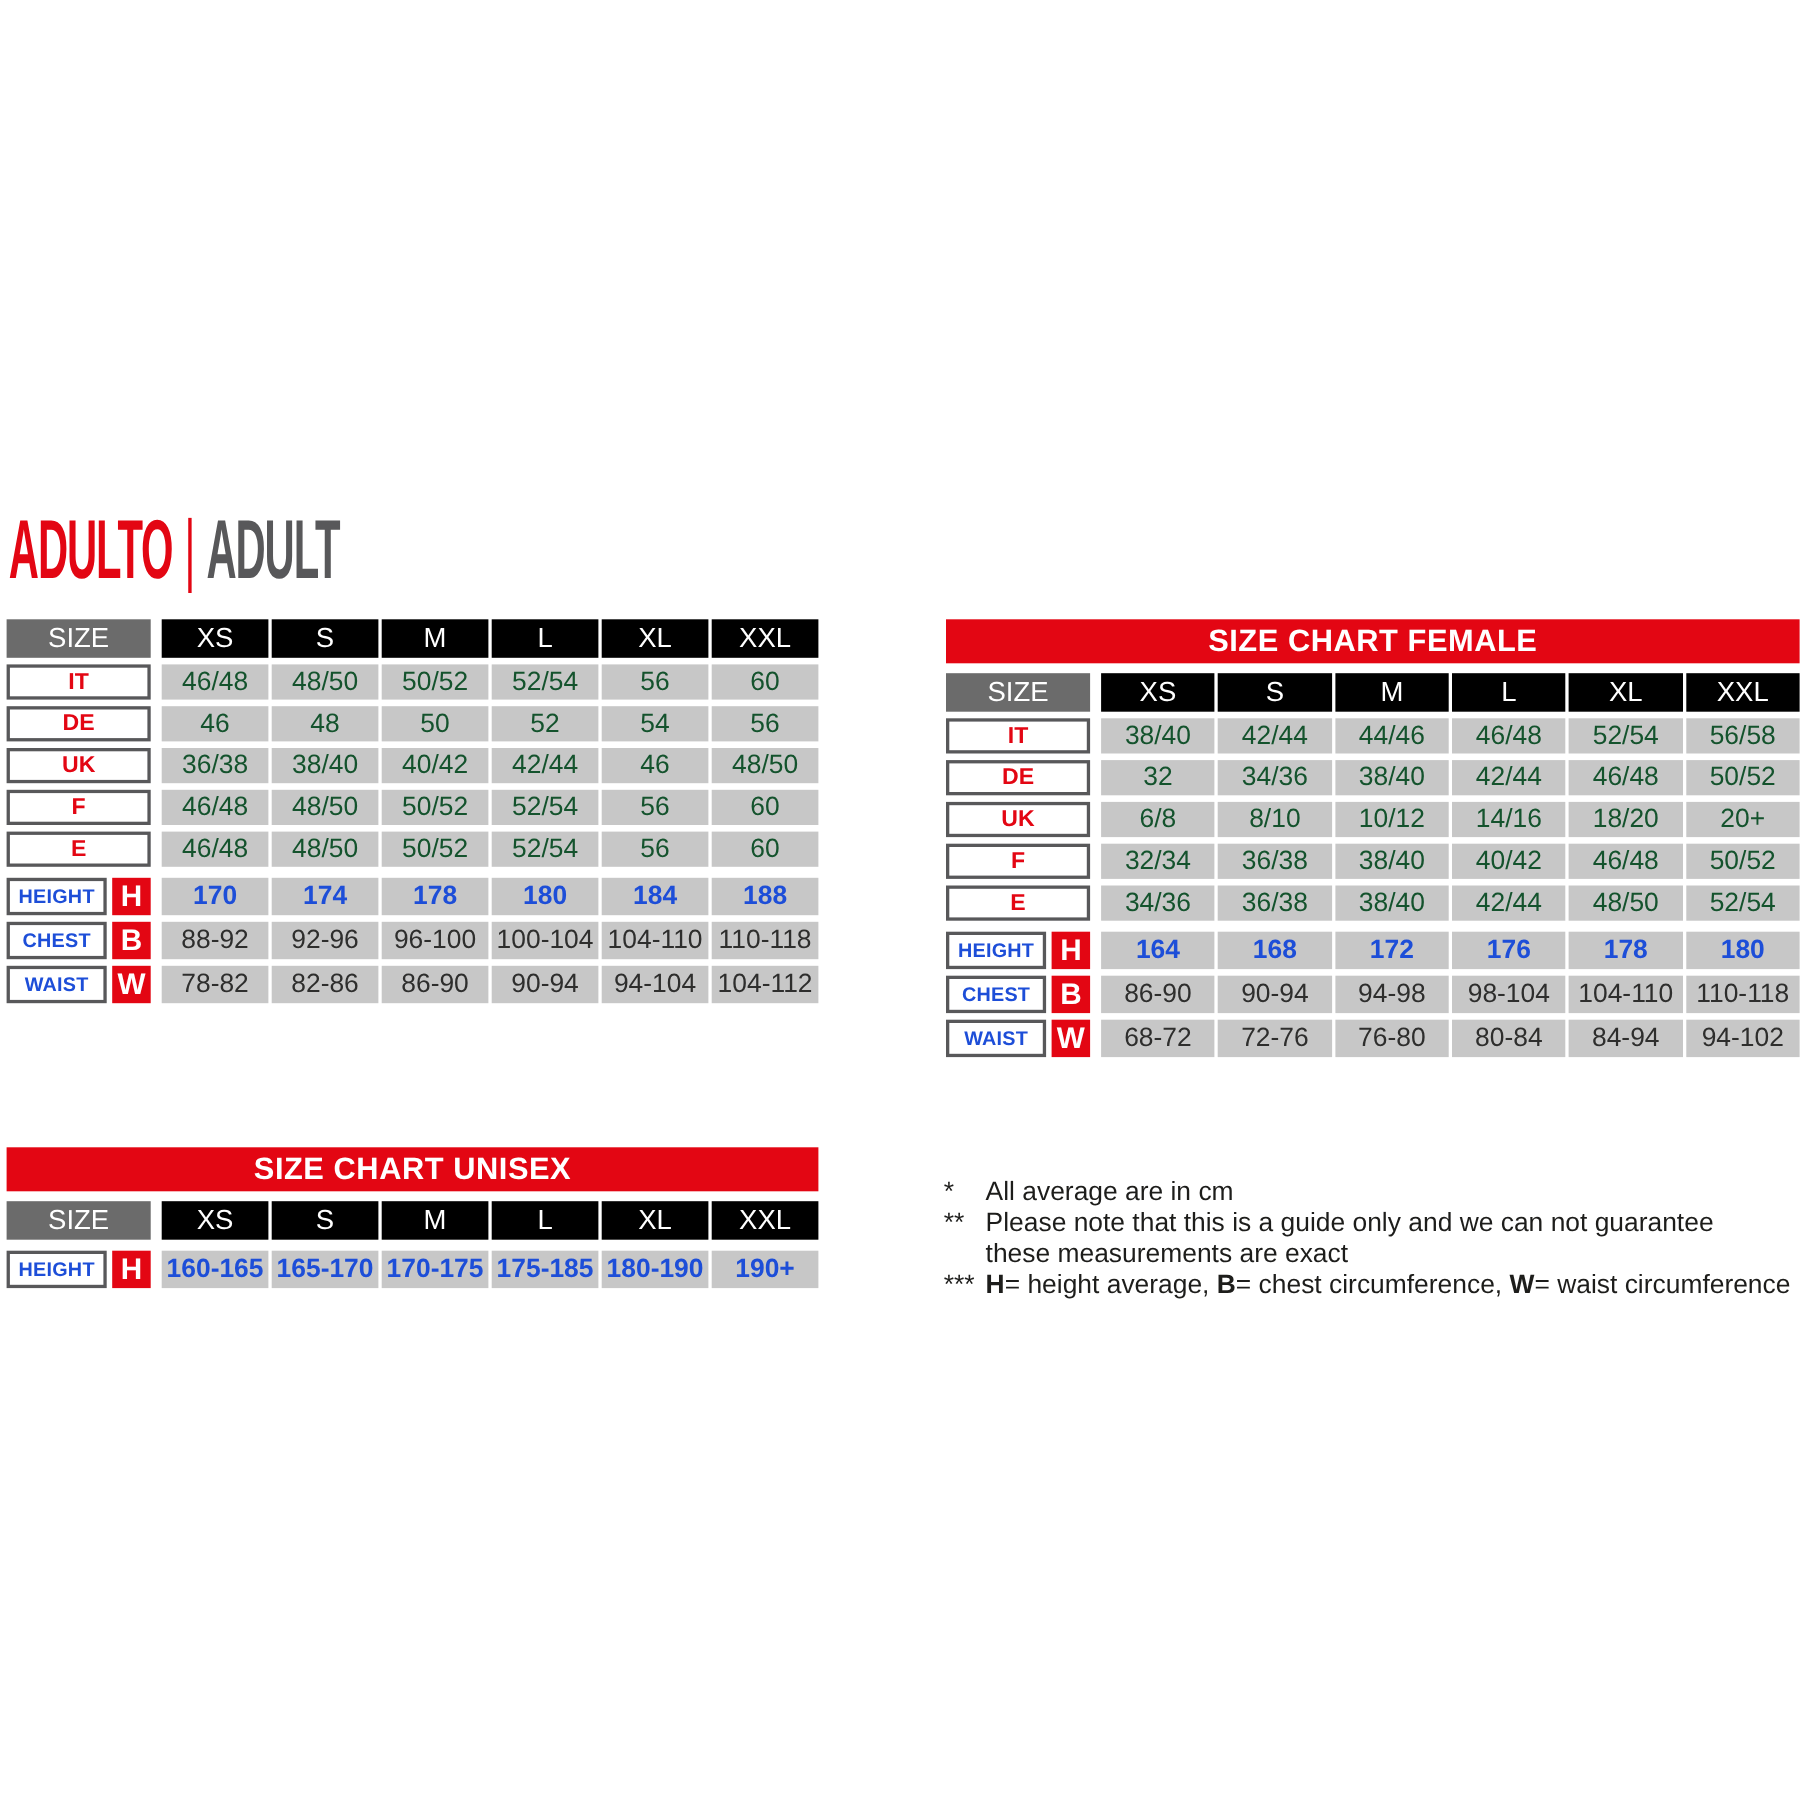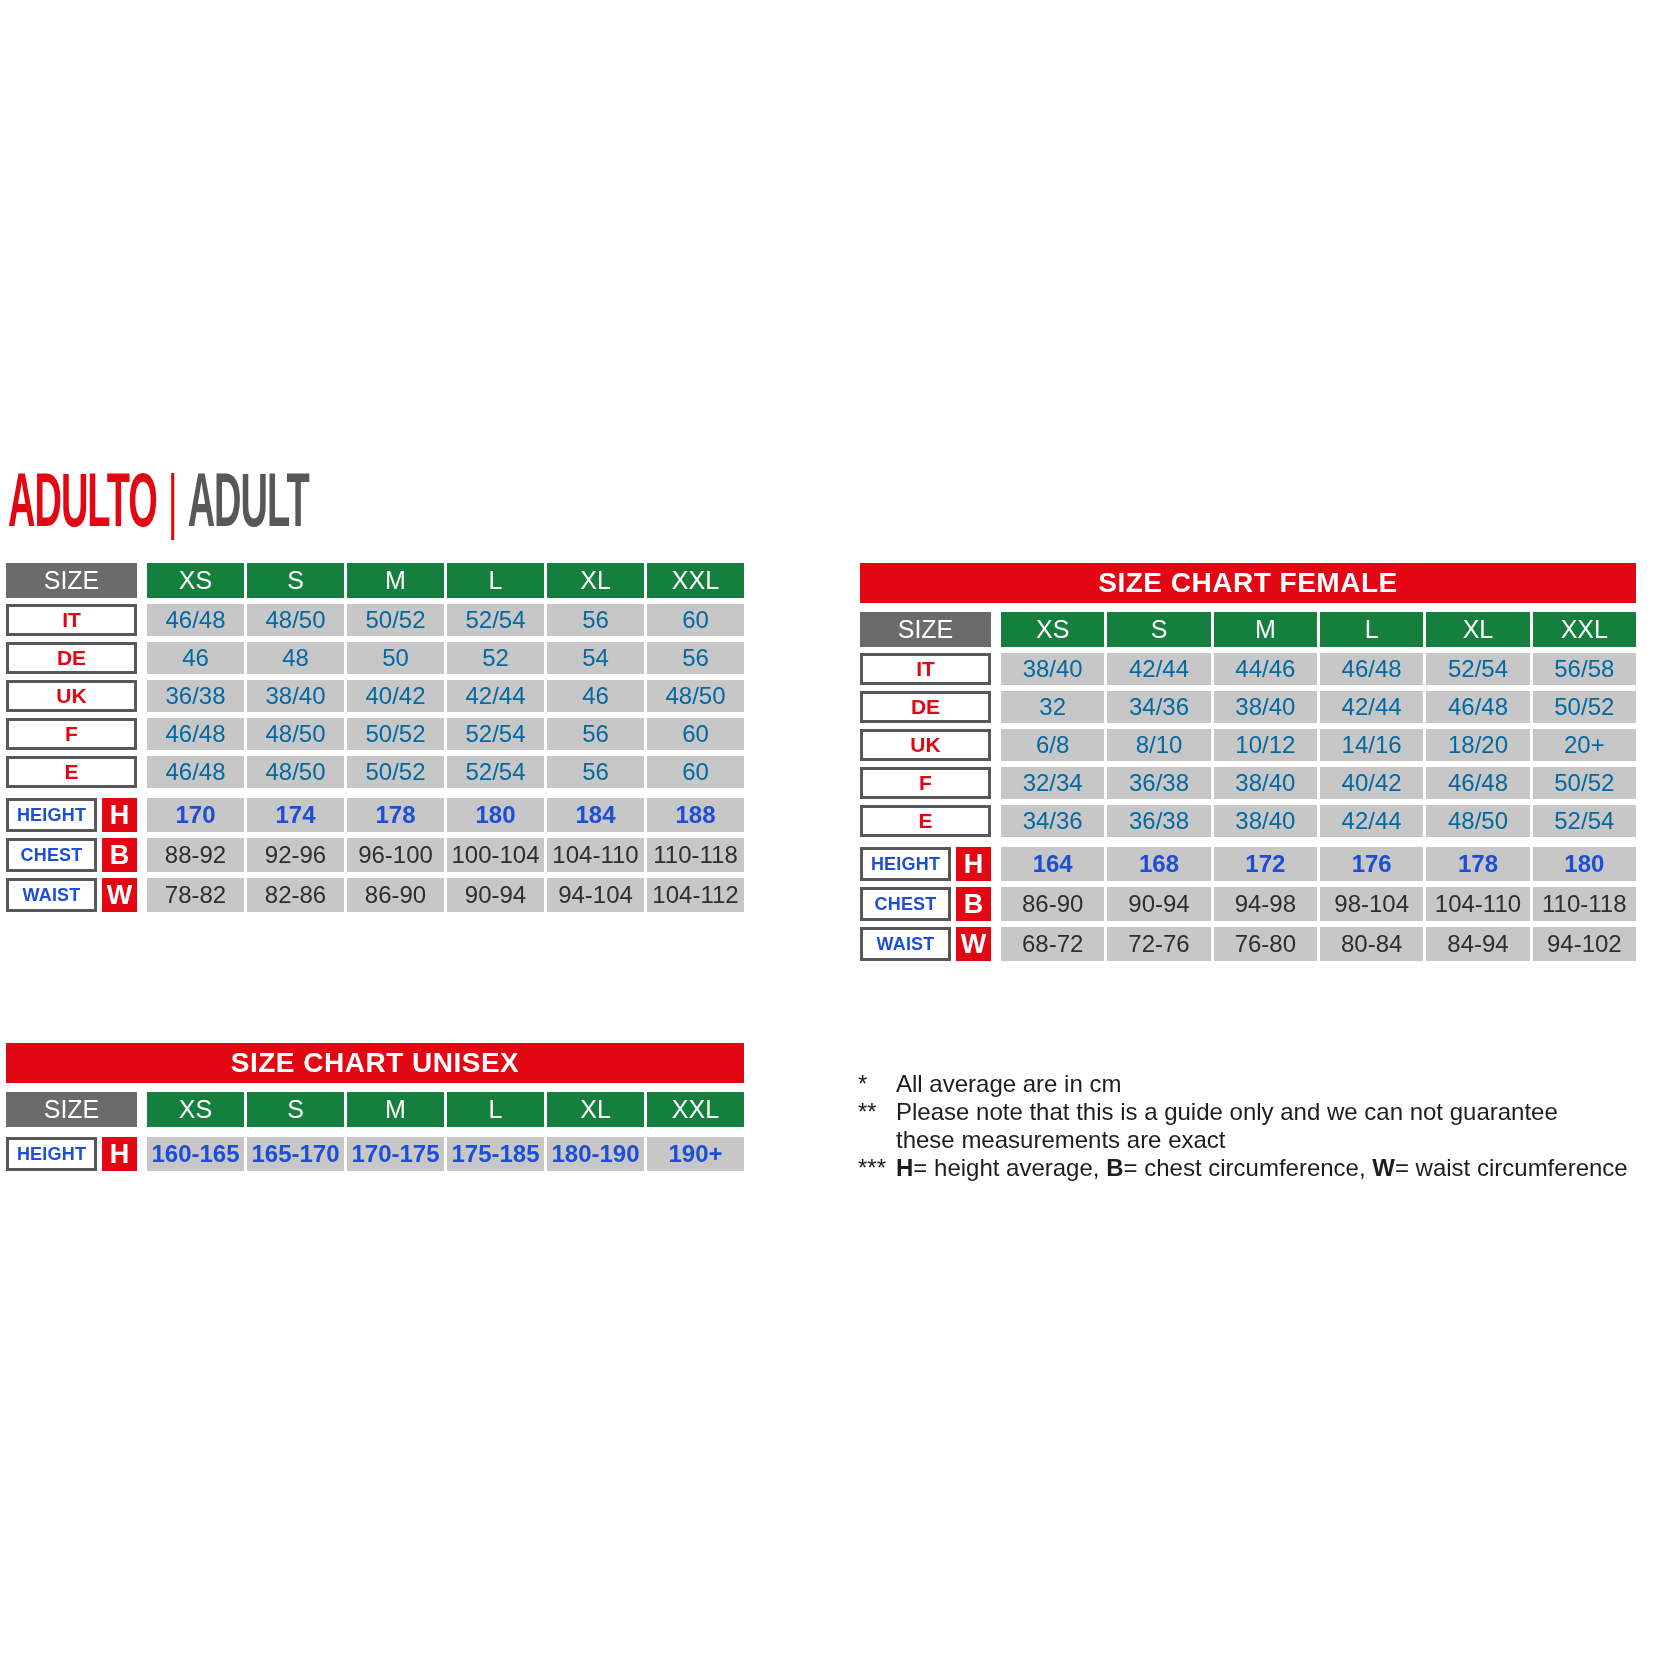--- a/index.html
+++ b/index.html
@@ -39,28 +39,28 @@
   .row { display: flex; margin-bottom: 6px; justify-content: center; }
   .label-col { width: 131px; flex: 0 0 131px; }
   .cells { display: flex; gap: 3px; margin-left: 10px; flex: 1; }
   .cell { flex: 1 1 0; display: flex; align-items: center; justify-content: center; }
 
   .head .label-col {
     background: #6b6b6b; color: #fff; height: 35px;
     display: flex; align-items: center; justify-content: center;
     font-size: 25px;
   }
-  .head .cell { background: #15803d; color: #fff; height: 35px; font-size: 25px; }
+  .head .cell { background: #000000; color: #fff; height: 35px; font-size: 25px; }
 
   .region .label-col {
     height: 32px; border: 3px solid #58585a; background: #fff;
     color: #e30613; font-weight: bold; font-size: 21px;
     display: flex; align-items: center; justify-content: center;
   }
-  .region .cell { background: #c7c7c7; color: #0369a1; height: 32px; font-size: 24px; }
+  .region .cell { background: #c7c7c7; color: #14532d; height: 32px; font-size: 24px; }
 
   .measure-group { margin-top: 10px; }
   .measure .label-col { display: flex; justify-content: space-between; }
   .m-name {
     width: 91px; height: 34px; border: 3px solid #58585a; background: #fff;
     color: #1d4ed8; font-weight: bold; font-size: 18px;
     display: flex; align-items: center; justify-content: center; letter-spacing: 0.2px;
   }
   .m-letter {
     width: 35px; height: 34px; background: #e30613; color: #fff;

